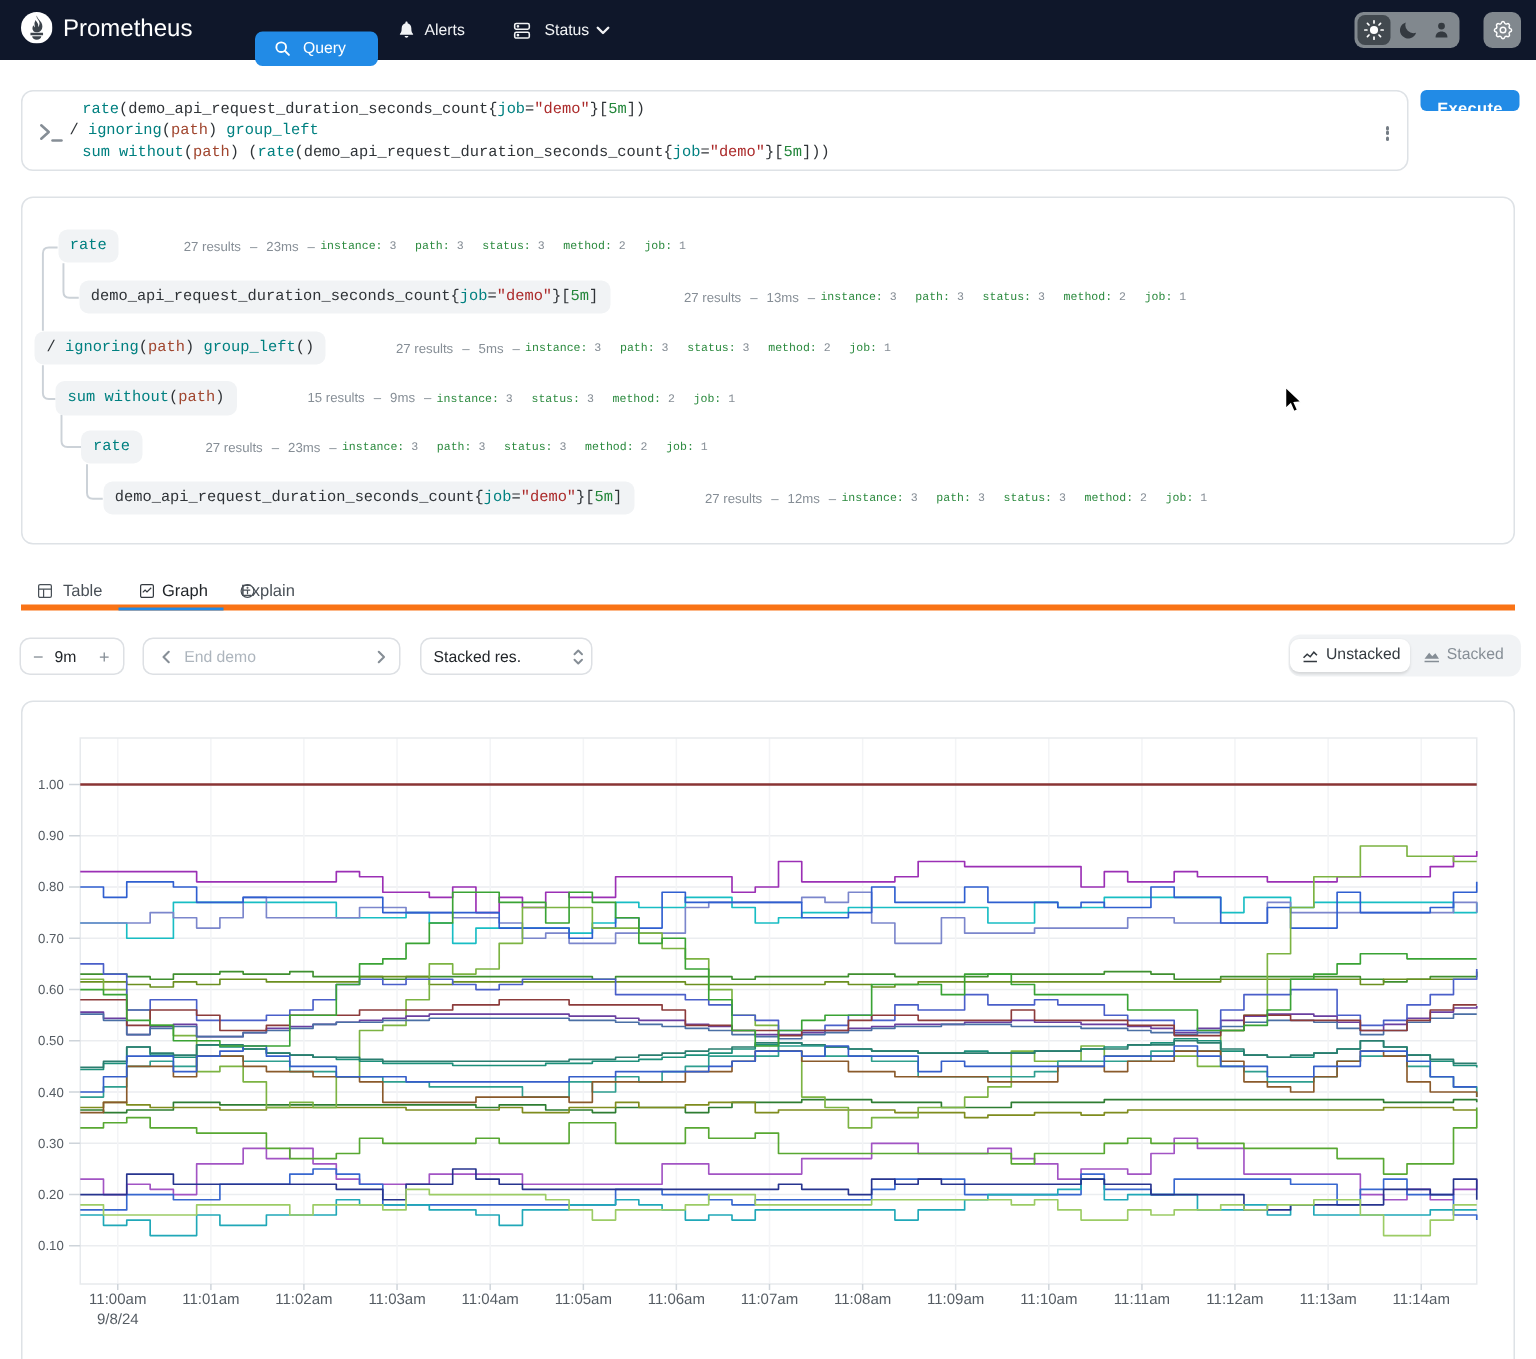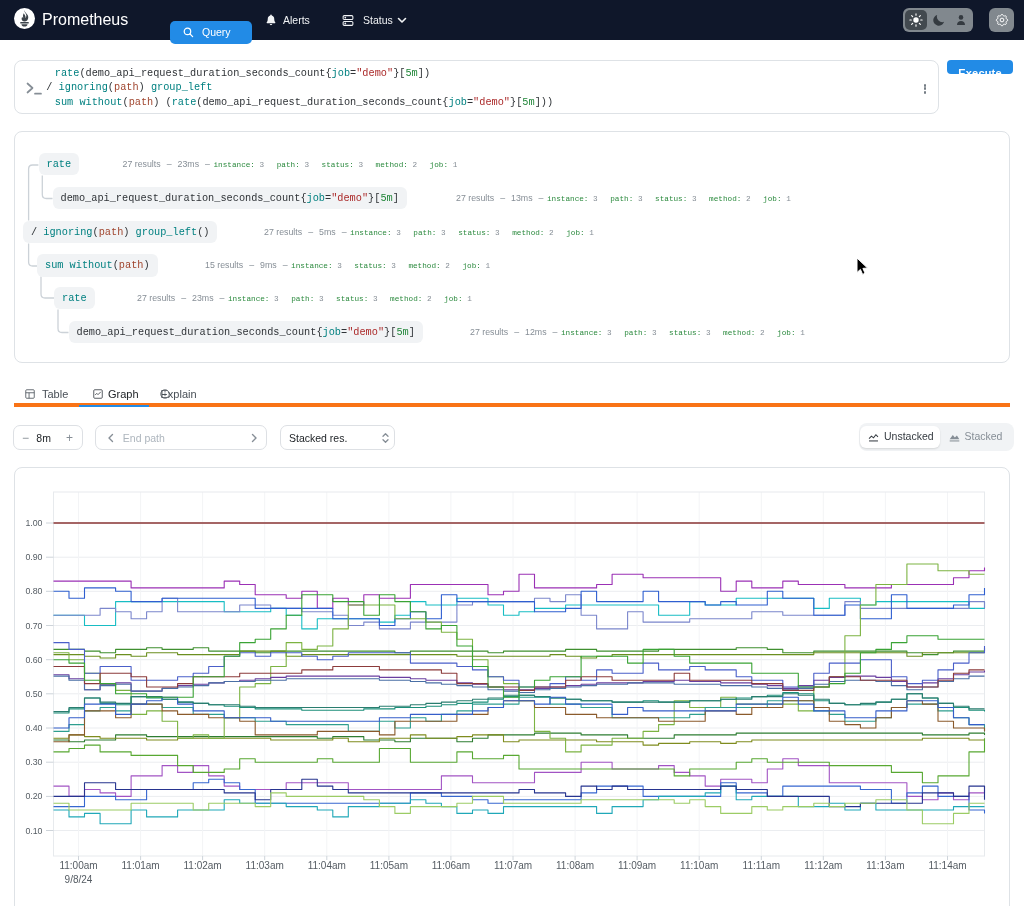--- a/index.html
+++ b/index.html
@@ -191,28 +191,28 @@
           <circle cx="8" cy="4.6" r="0.4" fill="#495057"></circle>
         </g>
       </svg>
     <span style="position:absolute;left:1px;top:7.5px;">Explain</span>
   </div>
   <div class="tabline"></div>
 </div>
 
 <div class="ctl" style="left:13px; width:70px;">
   <span style="position:absolute;left:8px;top:5px;color:#868e96;font-size:12px;">−</span>
-  <span style="position:absolute;left:22.3px;top:6px;">8m</span>
+  <span style="position:absolute;left:22.3px;top:6px;">9m</span>
   <span style="position:absolute;left:52px;top:5px;color:#868e96;font-size:12px;">+</span>
 </div>
 <div class="ctl" style="left:94.8px; width:172px;">
   <svg style="position:absolute;left:11px;top:7px" width="8" height="10" viewBox="0 0 8 10">
       <path d="M5.5 1.5 L2 5 L5.5 8.5" fill="none" stroke="#868e96" stroke-width="1.4" stroke-linecap="round" stroke-linejoin="round"></path>
     </svg>
-  <span style="position:absolute;left:27px;top:6px;color:#adb5bd;">End path</span>
+  <span style="position:absolute;left:27px;top:6px;color:#adb5bd;">End demo</span>
   <svg style="position:absolute;left:154px;top:7px" width="8" height="10" viewBox="0 0 8 10">
       <path d="M2.5 1.5 L6 5 L2.5 8.5" fill="none" stroke="#868e96" stroke-width="1.4" stroke-linecap="round" stroke-linejoin="round"></path>
     </svg>
 </div>
 <div class="ctl" style="left:280px; width:115px;">
   <span style="position:absolute;left:8px;top:6px;">Stacked res.</span>
   <svg style="position:absolute;left:100px;top:6.5px" width="9" height="12" viewBox="0 0 9 12">
       <g fill="none" stroke="#868e96" stroke-width="1.3" stroke-linecap="round" stroke-linejoin="round">
         <path d="M2 4.2 L4.5 1.7 L7 4.2"></path>
         <path d="M2 7.8 L4.5 10.3 L7 7.8"></path>

